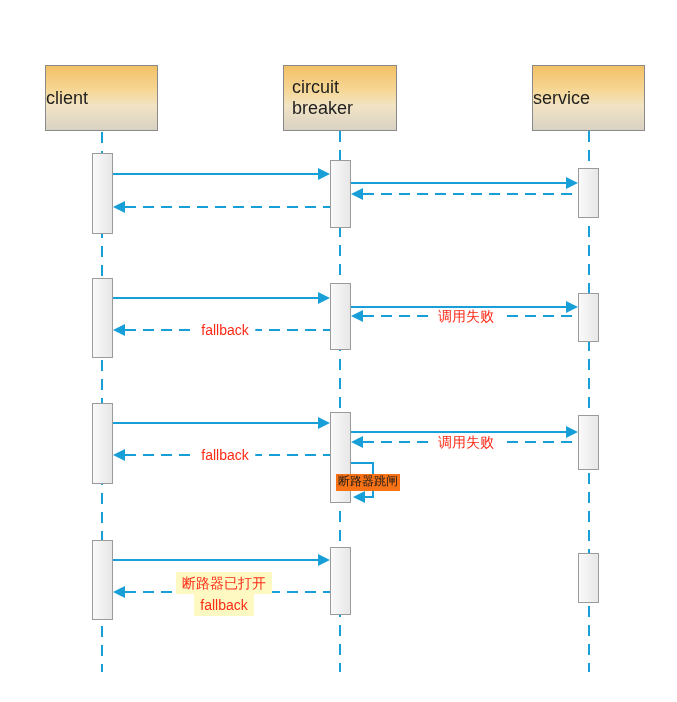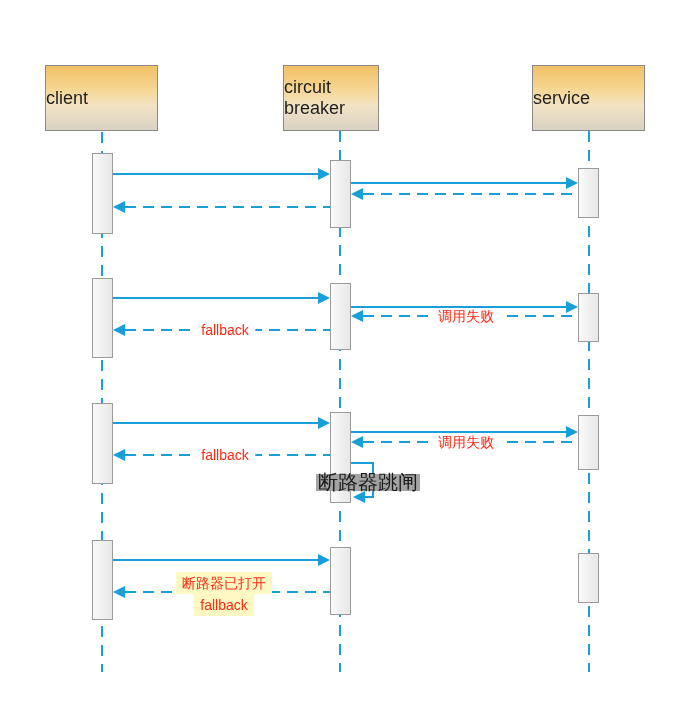--- a/index.html
+++ b/index.html
@@ -36,42 +36,42 @@
   .head.right{border-left:12px solid var(--blue);}
   .head.left{border-right:12px solid var(--blue);}
   
   .lbl{
     position:absolute;transform:translateX(-50%);
     background:#ffffff;color:var(--red);font-size:14px;line-height:16px;
     padding:0 7px;white-space:nowrap;
   }
   .note{
     position:absolute;transform:translateX(-50%);
-    background:#a3a3a3;color:var(--ink);font-size:20px;line-height:17px;
-    padding:0 2px;white-space:nowrap;
+    background:#f97316;color:var(--ink);font-size:12px;line-height:17px;
+    padding:0 2px;white-space:nowrap;font-family:Liberation Mono, monospace;
   }
   .lbl2{
     position:absolute;transform:translateX(-50%);text-align:center;
     color:var(--red);font-size:14px;line-height:22px;white-space:nowrap;
   }
   .lbl2 div{background:#fef9c3;padding:0 6px;display:inline-block;}
 </style>
 </head>
 <body>
 
 <div id="canvas" style="--blue: #189fd8; --red: #fc2b16; --ink: #1a1a1a;">
 
   <div class="lifeline" style="left:101px;top:132px;height:540px;"></div>
   <div class="lifeline" style="left:339px;top:131px;height:541px;"></div>
   <div class="lifeline" style="left:588px;top:131px;height:541px;"></div>
 
   <div class="actor" style="left:45px;width:113px;">
     <span>client</span>
   </div>
-  <div class="actor" style="left:283px;width:96px;">
+  <div class="actor" style="left:283px;width:114px;padding-left:8px;">
     <span>circuit breaker</span>
   </div>
   <div class="actor" style="left:532px;width:113px;">
     <span>service</span>
   </div>
 
   <div class="act" style="left:92px;top:153px;height:81px;"></div>
   <div class="act" style="left:92px;top:278px;height:80px;"></div>
   <div class="act" style="left:92px;top:403px;height:81px;"></div>
   <div class="act" style="left:92px;top:540px;height:80px;"></div>

